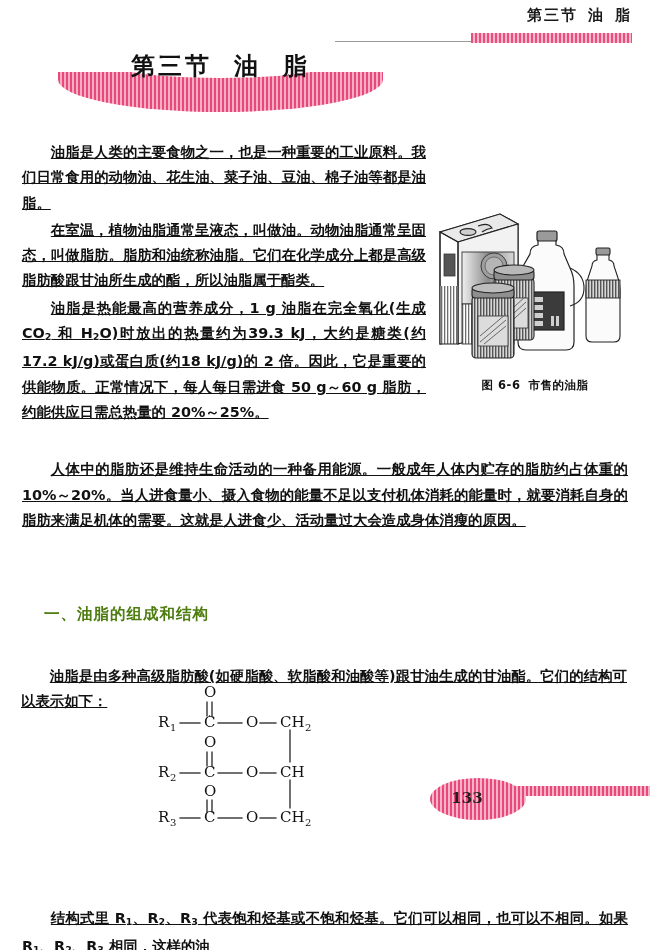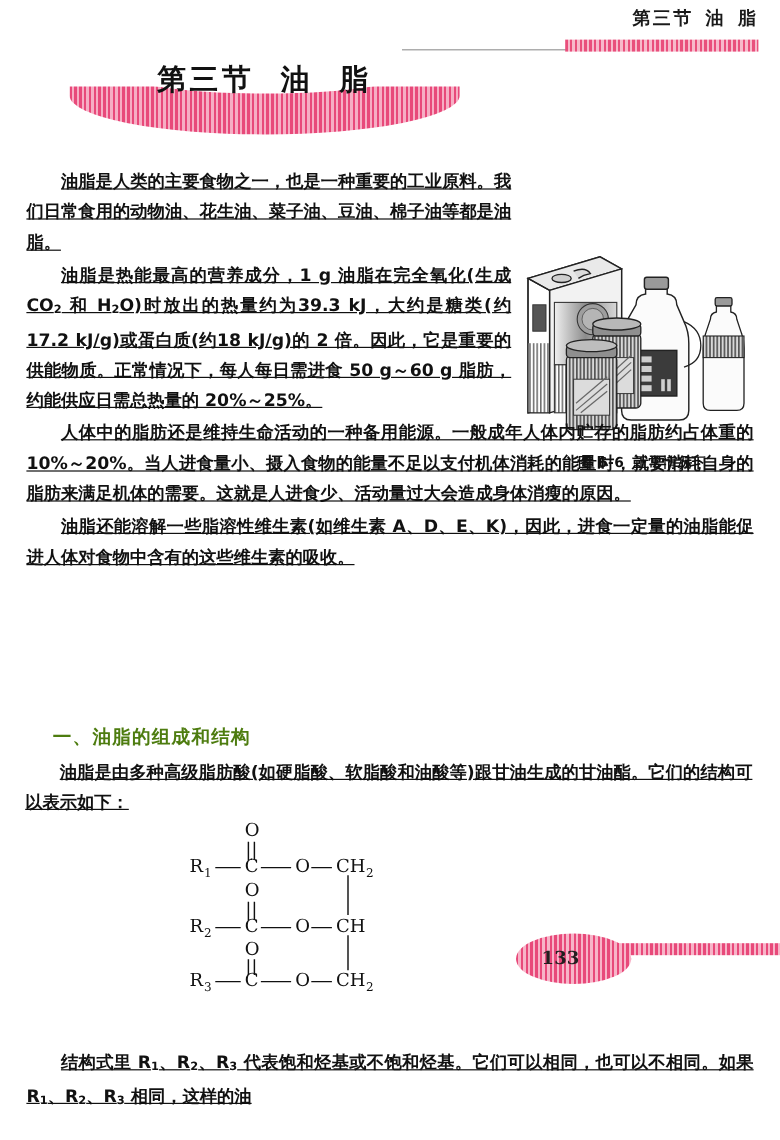--- a/index.html
+++ b/index.html
@@ -121,20 +121,21 @@
     color: #111;
     text-indent: 2em;
     font-family: "DejaVu Sans", "Liberation Sans", sans-serif;
     text-decoration: underline;
   }
   p.narrow {
     width: 404px;
   }
   p.full {
     width: 606px;
+    margin-top: 32px;
   }
   sub { font-size: 0.66em; vertical-align: -0.22em; }
 
   
   .figure {
     position: absolute;
     left: 432px;
     top: 206px;
     width: 206px;
     height: 190px;
@@ -309,32 +310,32 @@
         <ellipse cx="61" cy="82" rx="21" ry="5" fill="#bdbdbd" stroke="#222"></ellipse>
         <rect x="46" y="110" width="30" height="30" fill="#dcdcdc" stroke="#333" stroke-width="0.8"></rect>
         <g stroke="#666" stroke-width="1">
           <line x1="48" y1="136" x2="74" y2="114"></line>
           <line x1="48" y1="130" x2="74" y2="108"></line>
           <line x1="52" y1="138" x2="74" y2="120"></line>
         </g>
       </g>
     </svg>
   </div>
-  <div class="fig-caption"><span>图 6-6</span><span class="cgap"></span><span>正常情况下</span></div>
+  <div class="fig-caption"><span>图 6-6</span><span class="cgap"></span><span>市售的油脂</span></div>
 
   <div class="content">
 
     <p class="body narrow">油脂是人类的主要食物之一，也是一种重要的工业原料。我们日常食用的动物油、花生油、菜子油、豆油、棉子油等都是油脂。</p>
 
+    <p class="body narrow">在室温，植物油脂通常呈液态，叫做油。动物油脂通常呈固态，叫做脂肪。脂肪和油统称油脂。它们在化学成分上都是高级脂肪酸跟甘油所生成的酯，所以油脂属于酯类。</p>
 
     <p class="body narrow"><span>油脂是热能最高的营养成分，1 g 油脂在完全氧化(生成 CO</span><sub>2</sub><span> 和 H</span><sub>2</sub><span>O)时放出的热量约为39.3 kJ，大约是糖类(约17.2 kJ/g)或蛋白质(约18 kJ/g)的 2 倍。因此，它是重要的供能物质。正常情况下，每人每日需进食 50 g～60 g 脂肪，约能供应日需总热量的 20%～25%。</span></p>
 
     <p class="body full">人体中的脂肪还是维持生命活动的一种备用能源。一般成年人体内贮存的脂肪约占体重的 10%～20%。当人进食量小、摄入食物的能量不足以支付机体消耗的能量时，就要消耗自身的脂肪来满足机体的需要。这就是人进食少、活动量过大会造成身体消瘦的原因。</p>
 
-    <p class="body full">油脂还能溶解一些脂溶性维生素(如维生素 A、D、E、K)，因此，进食一定量的油脂能促进人体对食物中含有的这些维生素的吸收。</p>
   </div>
 
   <div class="section-heading">一、油脂的组成和结构</div>
 
   <div style="position:absolute; left:21px; top:632px; width:606px;">
     <p class="body full">油脂是由多种高级脂肪酸(如硬脂酸、软脂酸和油酸等)跟甘油生成的甘油酯。它们的结构可以表示如下：</p>
   </div>
 
   <div class="structure">
     <svg width="200" height="148" viewBox="0 0 200 148" xmlns="http://www.w3.org/2000/svg">

